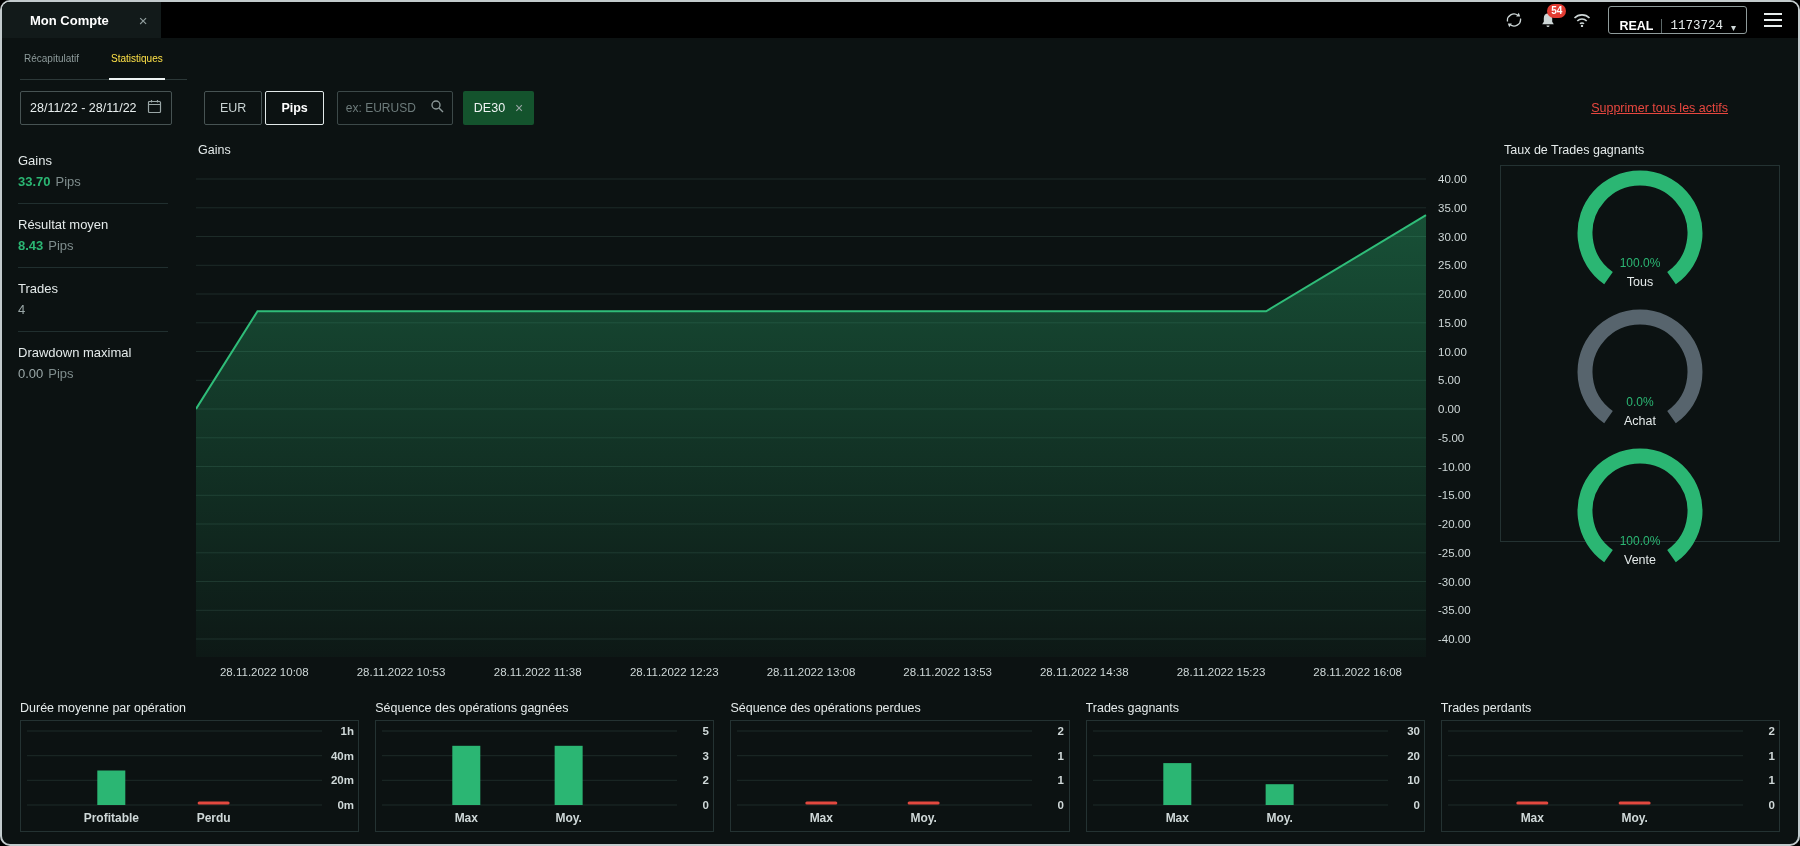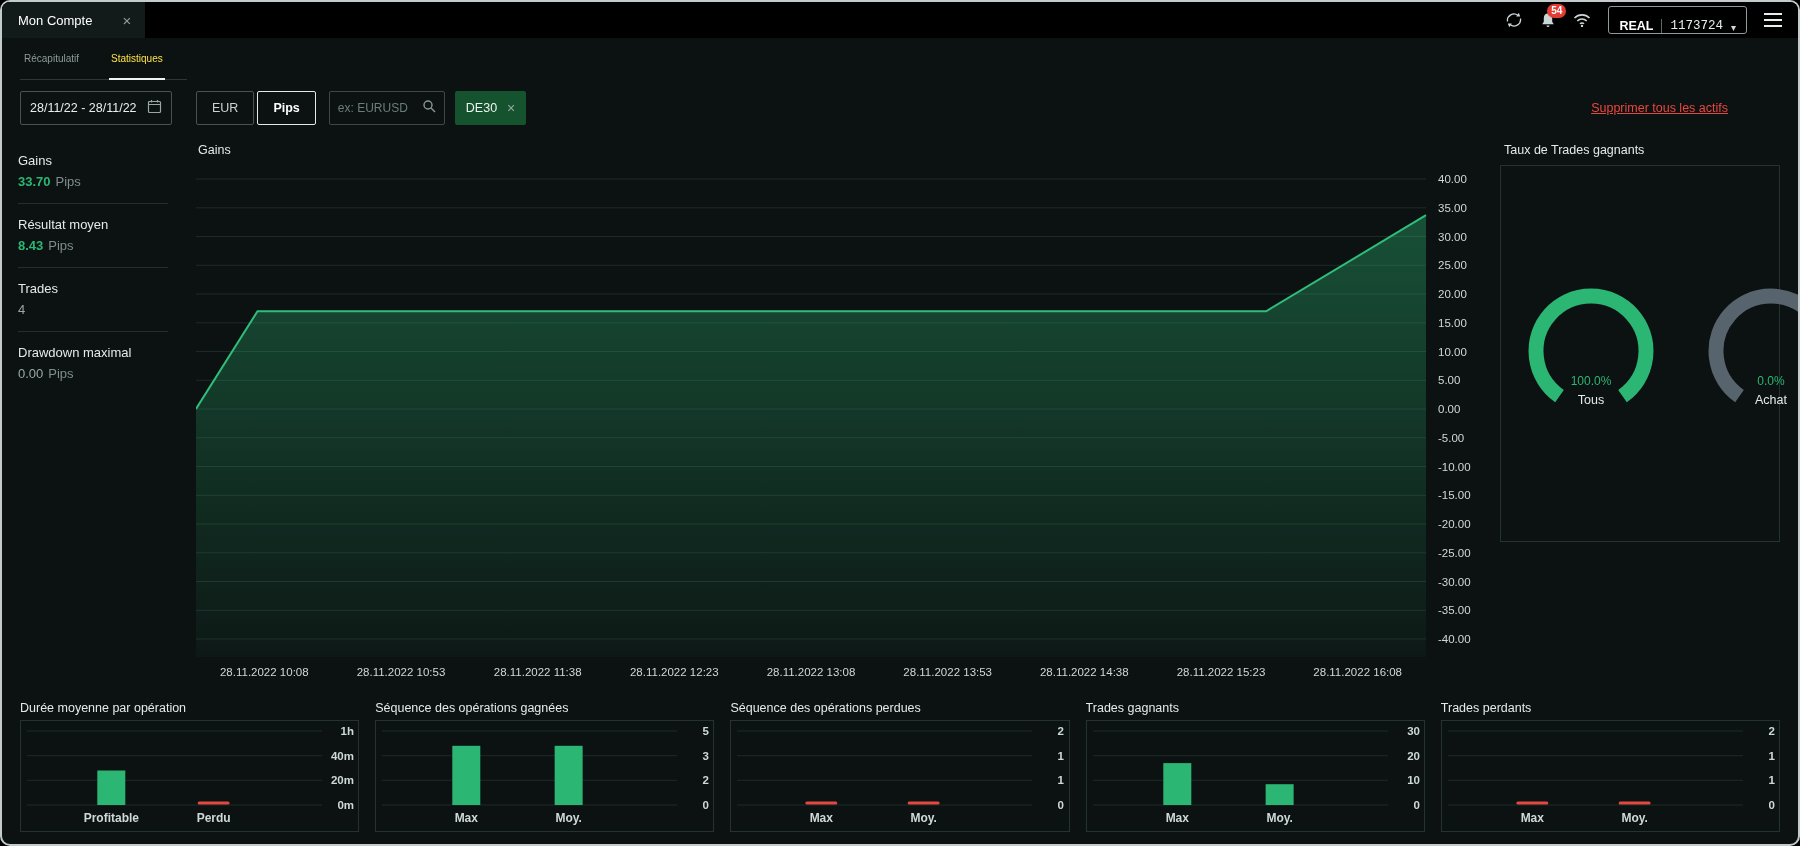--- a/index.html
+++ b/index.html
@@ -6,21 +6,21 @@
   html, body { background: #000; }
   body { font-family: "Liberation Sans", sans-serif; }
   .app { width: 1800px; height: 846px; background: #0c1212; border: 2px solid #c3cbcd;
          border-radius: 10px; overflow: hidden; display: flex; flex-direction: column; }
 
   
   .topbar { height: 36px; background: #000; display: flex; align-items: center;
             justify-content: space-between; flex-shrink: 0; }
   .account-tab { height: 100%; background: #121a1a; display: flex; align-items: center;
                  gap: 30px; padding: 0 14px 0 16px; cursor: pointer; }
-  .account-tab .tab-label { color: #fff; font-size: 13px; font-weight: normal; }
+  .account-tab .tab-label { color: #fff; font-size: 13px; font-weight: bold; margin-left: 12px; }
   .tab-close { color: #93a0a0; font-size: 15px; cursor: pointer; }
   .topbar-right { display: flex; align-items: center; gap: 17px; padding-right: 16px; }
   .icon-btn { position: relative; display: flex; align-items: center; cursor: pointer; }
   .badge { position: absolute; top: -8px; right: -10px; background: #e23c33; color: #fff;
            font-size: 10px; font-weight: bold; border-radius: 8px; padding: 1.5px 4px;
            min-width: 17px; text-align: center; }
   .account-select { display: flex; align-items: flex-end; gap: 8px; border: 1px solid #8f9b9b;
                     border-radius: 3px; height: 28px; padding: 0 10px; cursor: pointer; }
   .acct-type { color: #fff; font-weight: bold; font-size: 12.5px; }
   .acct-sep { width: 1px; height: 14px; background: #5c6868; }
@@ -35,21 +35,21 @@
   .tab.active { color: #fde047; font-weight: normal; border-bottom-color: #eef3f3; }
 
   
   .filter-row { display: flex; align-items: center; padding: 11px 18px 12px; flex-shrink: 0; }
   .date-range { width: 152px; height: 34px; border: 1px solid #475353; border-radius: 2px;
                 display: flex; align-items: center; justify-content: space-between;
                 padding: 0 9px; color: #e8eeee; font-size: 12.5px; cursor: pointer; }
   .pill { height: 34px; padding: 0 15px; background: transparent; border: 1px solid #475353;
           border-radius: 2px; color: #c9d3d3; font-size: 12.5px; font-family: inherit; cursor: pointer; }
   .pill.active { border-color: #e2e9e9; color: #fff; font-weight: bold; }
-  .pill.currency { margin-left: 24px; }
+  .pill.currency { margin-left: 32px; }
   .pill.unit { margin-left: 3px; }
   .search-box { margin-left: 13px; width: 116px; height: 34px; border: 1px solid #3d4949;
                 border-radius: 2px; display: flex; align-items: center; padding: 0 8px; }
   .search-box input { flex: 1; min-width: 0; background: transparent; border: none; outline: none;
                       color: #dfe7e7; font-size: 12px; font-family: inherit; }
   .search-box input::placeholder { color: #6d7b7b; }
   .chip { margin-left: 10px; height: 34px; background: #14532d; border-radius: 2px; display: flex;
           align-items: center; gap: 10px; padding: 0 11px; color: #eef3f3; font-size: 12.5px; }
   .chip-close { color: #9aa6a6; cursor: pointer; font-size: 14px; }
   .delete-link { margin-left: auto; margin-right: 52px; color: #e8473f; font-size: 12.5px;
@@ -64,21 +64,21 @@
   .stat-label { color: #e4eaea; font-size: 13px; }
   .stat-value { margin-top: 6px; font-size: 13px; }
   .stat-value .green { color: #2bb673; font-weight: bold; }
   .stat-value .muted { color: #9aa7a7; }
   .stat-value .unit { color: #7f8d8d; margin-left: 5px; }
   .chart-col { flex: 1; min-width: 0; padding: 6px 0 0 10px; }
   .chart-title { color: #e4eaea; font-size: 12.5px; height: 22px; padding-left: 2px; }
   #main-chart { width: 100%; height: 520px; }
   .gauges-col { width: 312px; padding: 6px 18px 0 14px; }
   .gauges-title { color: #e4eaea; font-size: 12.5px; height: 22px; padding-left: 4px; }
-  #gauges-box { height: 377px; border: 1px solid #243232; display: flex; 
+  #gauges-box { height: 377px; border: 1px solid #243232; display: flex; flex-direction: column;
                 justify-content: space-evenly; align-items: center; text-align: right; }
 
   
   .bottom-row { display: flex; gap: 16px; padding: 12px 18px 0; flex: 1; }
   .mini-panel { flex: 1; min-width: 0; }
   .mini-title { color: #e4eaea; font-size: 12.5px; height: 19px; white-space: nowrap; overflow: hidden; }
   .mini-box { height: 112px; border: 1px solid #243232; font-weight: bold; }
 
   svg text { font-family: "Liberation Sans", sans-serif; }
 </style>

